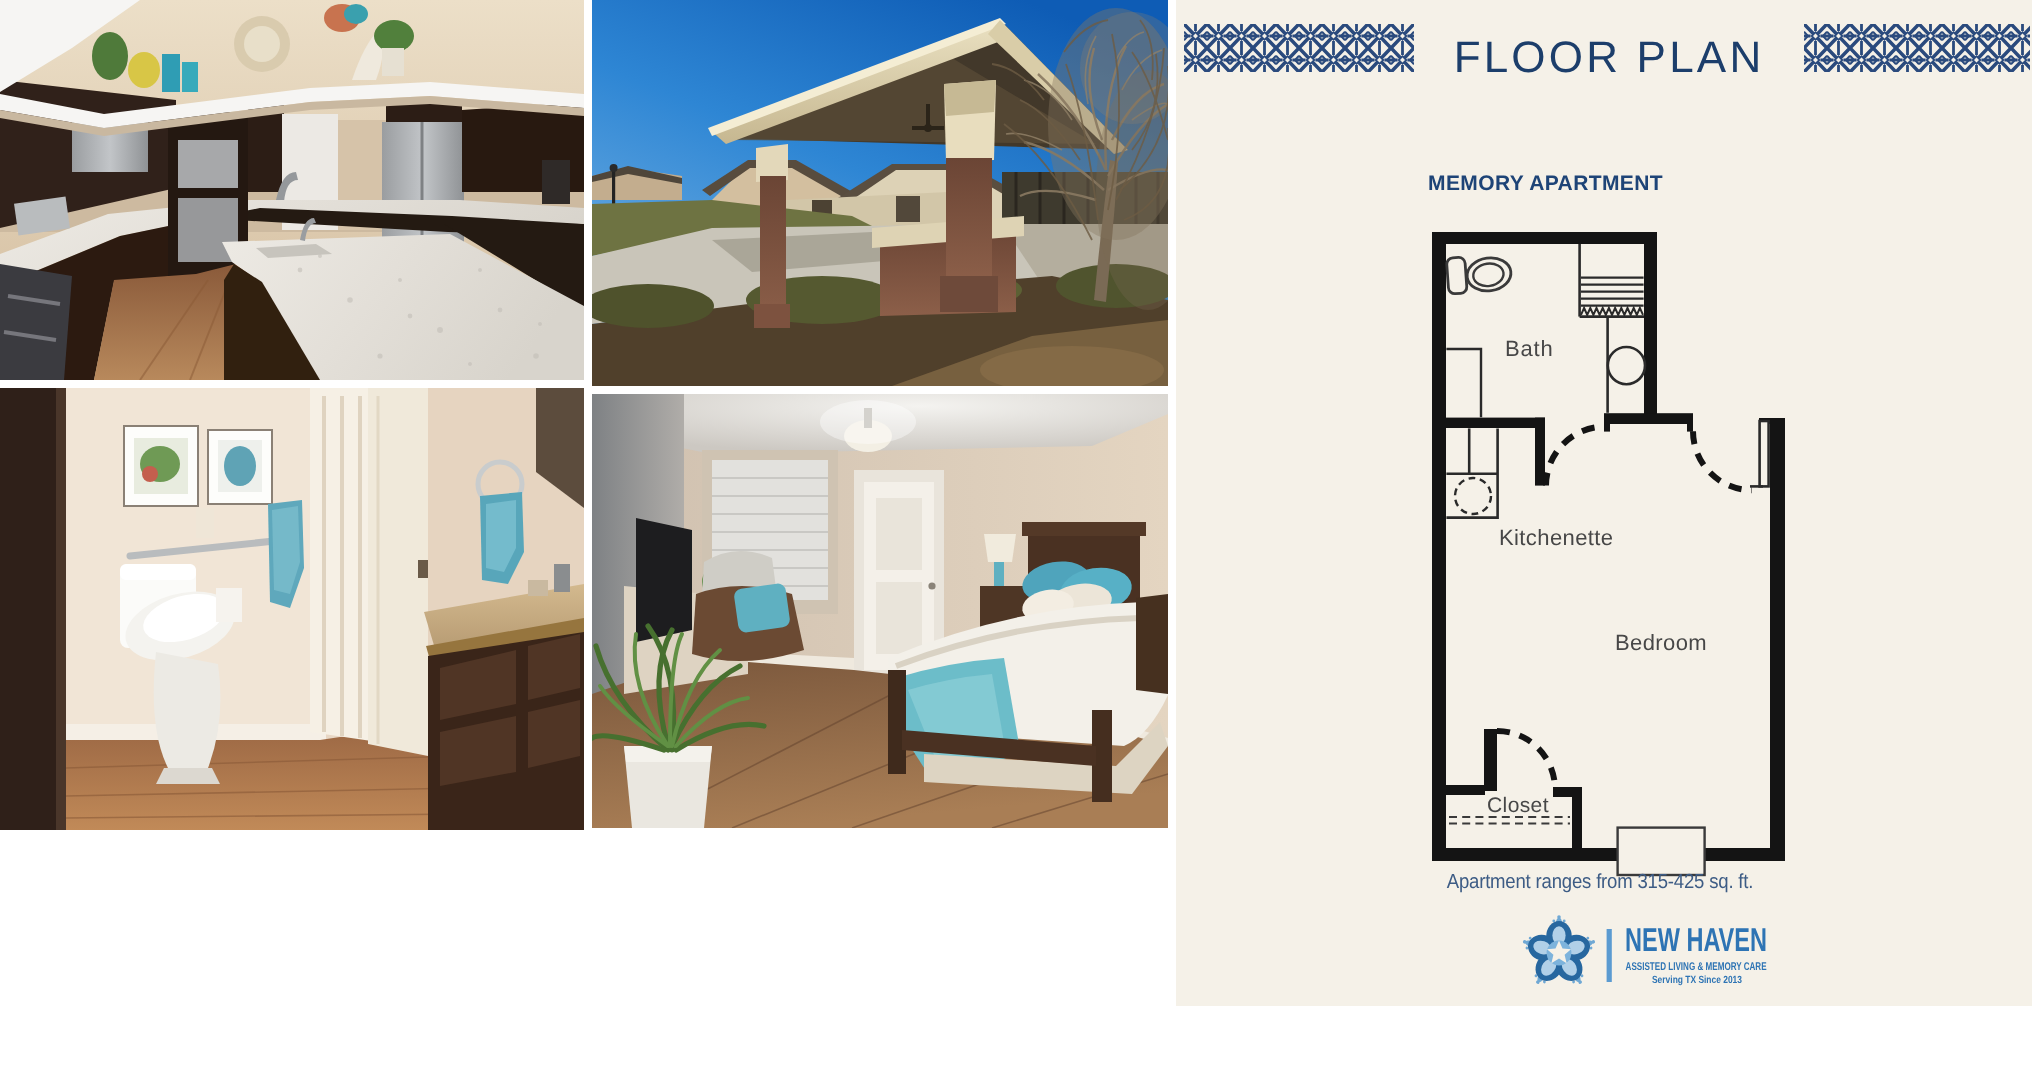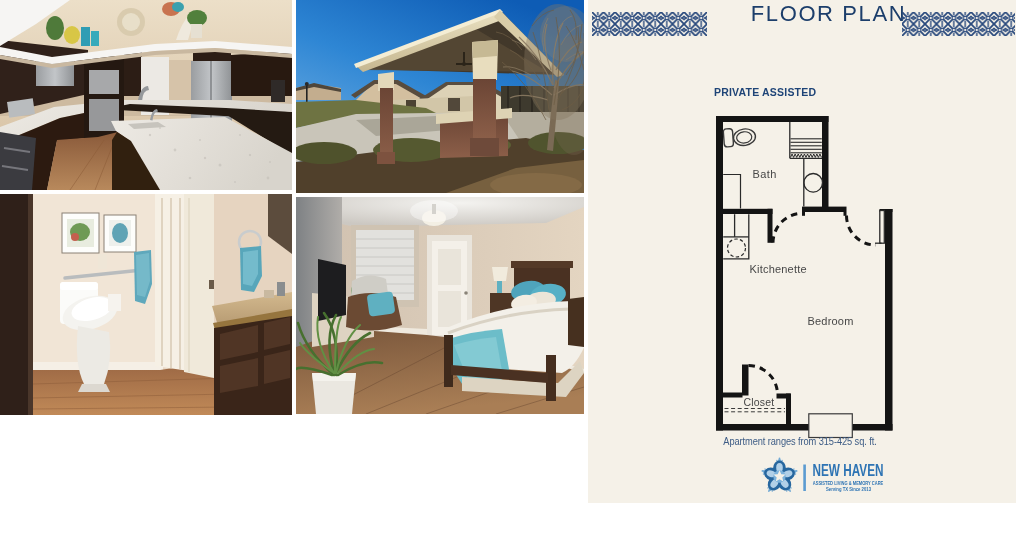--- a/index.html
+++ b/index.html
@@ -500,29 +500,29 @@
             <path d="M5.75,0 V3.5 M5.75,8.5 V12 M0,6 H3.3 M8.2,6 H11.5" stroke-width="1.4"></path>
             <path d="M0,3.9 L2,6 L0,8.1 M11.5,3.9 L9.5,6 L11.5,8.1" stroke-width="1"></path>
           </g>
           <path d="M5.75,4.1 L7.65,6 L5.75,7.9 L3.85,6 Z" fill="#f5f1e8" stroke="#2a4a7d" stroke-width="0.9"></path>
         </pattern>
       </defs>
       <rect width="115" height="24" fill="url(#starpat)"></rect>
     </svg>
   </div>
 
-  <div class="abs" id="title" style="left:119px;top:1px;width:195px;height:30px;color:#1c3e6b;font-size:22px;letter-spacing:1.6px;text-align:center;white-space:nowrap;margin-left:24px;">FLOOR PLAN</div>
+  <div class="abs" id="title" style="left:119px;top:16px;width:195px;height:30px;color:#1c3e6b;font-size:22px;letter-spacing:1.6px;text-align:center;white-space:nowrap;">FLOOR PLAN</div>
 
   <div class="abs" id="orn-right" style="left:314px;top:12px;width:113px;height:24px;">
     <svg width="113" height="24">
       <rect width="113" height="24" fill="url(#starpat)"></rect>
     </svg>
   </div>
 
-  <div class="abs" id="subtitle" style="left:126px;top:86px;color:#1e4477;font-size:10.5px;font-weight:bold;letter-spacing:0.2px;">PRIVATE ASSISTED</div>
+  <div class="abs" id="subtitle" style="left:126px;top:86px;color:#1e4477;font-size:10.5px;font-weight:bold;letter-spacing:0.2px;">MEMORY APARTMENT</div>
 
   <div class="abs" id="plan" style="left:112px;top:109px;width:220px;height:340px;">
   <svg width="220" height="340" viewBox="700 100 220 340">
     <g fill="#141414" stroke="none">
 
       <rect x="716" y="107" width="7" height="314.5"></rect>
 
       <rect x="716" y="107" width="112.5" height="6"></rect>
 
       <rect x="822" y="107" width="6.5" height="96"></rect>

